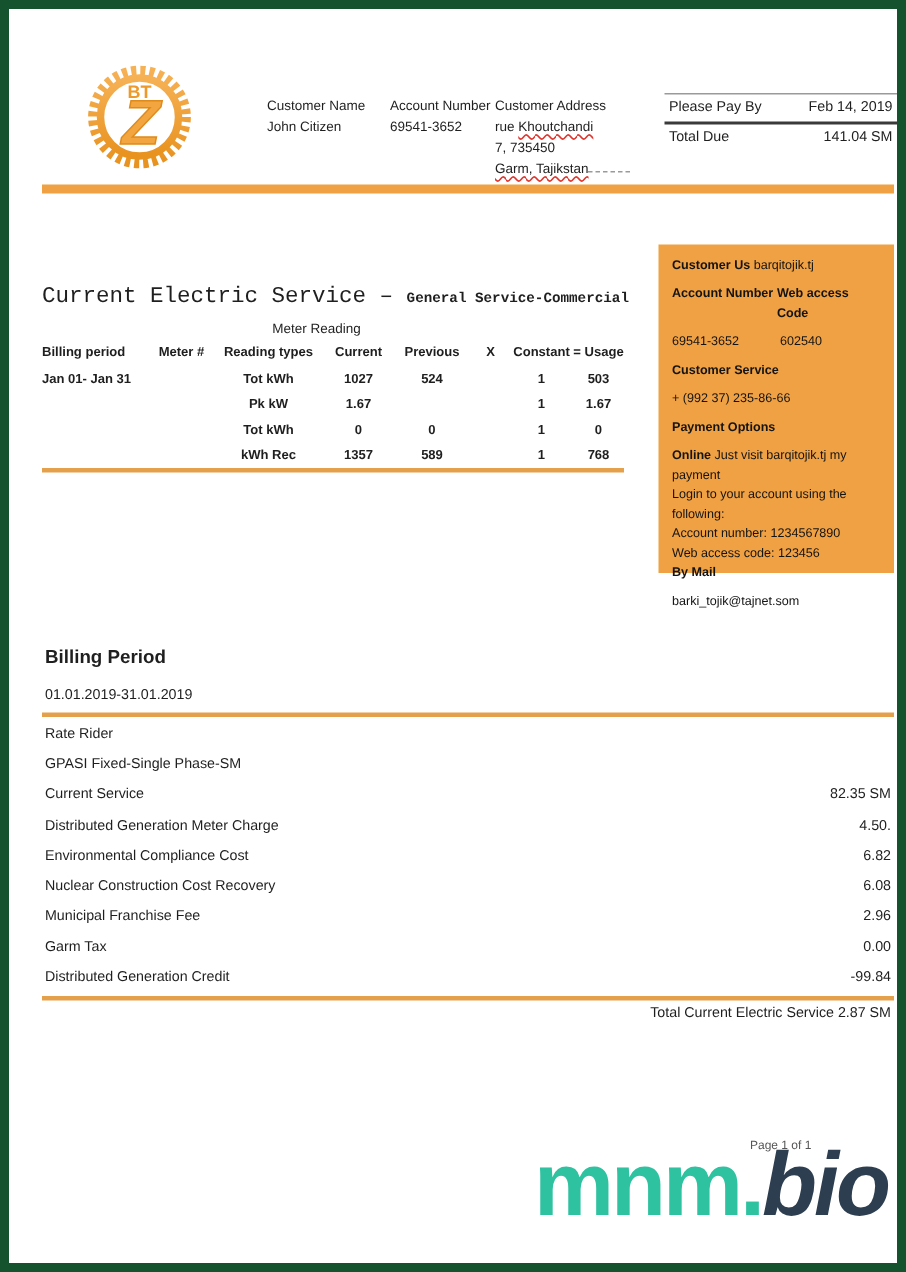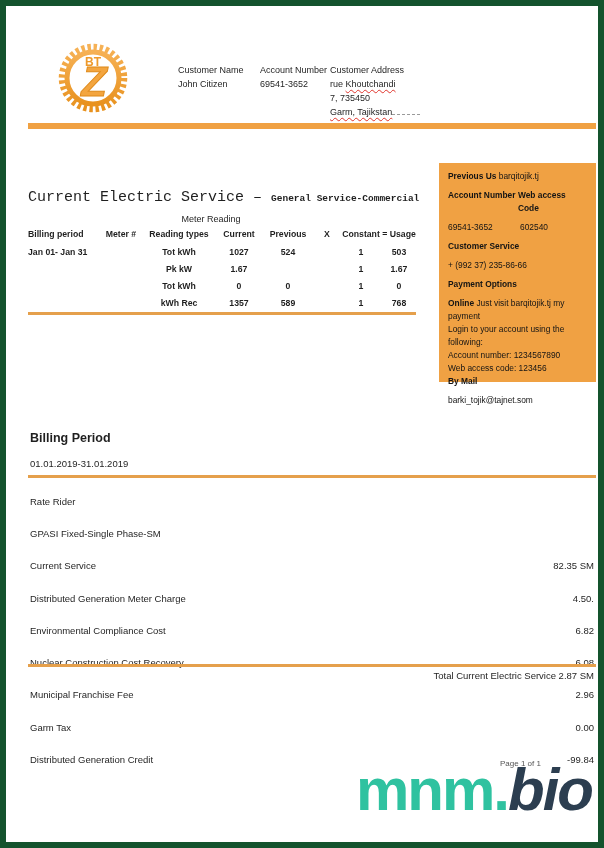--- a/index.html
+++ b/index.html
@@ -45,21 +45,21 @@
   .contact-box{position:absolute;left:433px;top:157px;width:157px;height:219px;background:var(--orange);padding:7px 9px;font-size:8.4px;line-height:13px;color:#141414;}
   .cb-gap{margin-top:6px;}
   .cb-cols{display:flex;}
   .cb-cols .cbc1{width:72px;}
 
   
   .billing-title{position:absolute;left:24px;top:425px;font-size:12.5px;font-weight:bold;}
   .billing-period{position:absolute;left:24px;top:452px;font-size:9.5px;}
   .billing-line1{position:absolute;left:22px;top:469px;width:568px;height:2.5px;background:var(--line-orange);}
   .billing-rows{position:absolute;left:24px;top:473px;width:564px;font-size:9.5px;}
-  .b-row{display:flex;justify-content:space-between;align-items:center;height:20.3px;margin-top:12px;}
+  .b-row{display:flex;justify-content:space-between;align-items:center;height:20.3px;}
   .billing-line2{position:absolute;left:22px;top:658px;width:568px;height:2.5px;background:var(--line-orange);}
   .billing-total{position:absolute;left:22px;top:664px;width:566px;text-align:right;font-size:9.5px;}
 
   
   .page-num{position:absolute;left:494px;top:753px;font-size:8px;color:#555;}
   .brand{position:absolute;right:6px;top:749px;font-size:60px;font-weight:bold;letter-spacing:-2px;line-height:1.15;}
   .brand .b1{color:var(--teal);}
   .brand .b2{color:var(--navy);font-style:italic;}
 </style>
 </head>
@@ -90,20 +90,30 @@
     <div>Account Number</div>
     <div>69541-3652</div>
   </div>
   <div class="info-col cust-addr">
     <div>Customer Address</div>
     <div><span>rue </span><span class="sq">Khoutchandi</span></div>
     <div>7, 735450</div>
     <div><span class="sq">Garm, Tajikstan</span><span class="dash-seg"></span></div>
   </div>
 
+  <div class="pay-table">
+    <div class="pay-row first">
+      <span>Please Pay By</span>
+      <span>Feb 14, 2019</span>
+    </div>
+    <div class="pay-row">
+      <span>Total Due</span>
+      <span>141.04 SM</span>
+    </div>
+  </div>
 
   <div class="orange-bar"></div>
 
   <div class="svc-title">
     <span>Current Electric Service</span><span> – </span><b>General Service-Commercial</b>
   </div>
   <div class="meter-reading-label">Meter Reading</div>
 
   <div class="meter-table">
     <div class="m-head">
@@ -155,21 +165,21 @@
           <span>589</span>
           <span></span>
           <span>1</span>
           <span>768</span>
         </div>
       </div>
   </div>
   <div class="meter-underline"></div>
 
   <div class="contact-box">
-    <div><b>Previous Us</b><span> barqitojik.tj</span></div>
+    <div><b>Customer Us</b><span> barqitojik.tj</span></div>
     <div class="cb-cols cb-gap">
       <b class="cbc1">Account Number</b>
       <b>Web access Code</b>
     </div>
     <div class="cb-cols cb-gap">
       <span class="cbc1">69541-3652</span>
       <span>602540</span>
     </div>
     <div class="cb-gap"><b>Customer Service</b></div>
     <div class="cb-gap">+ (992 37) 235-86-66</div>

